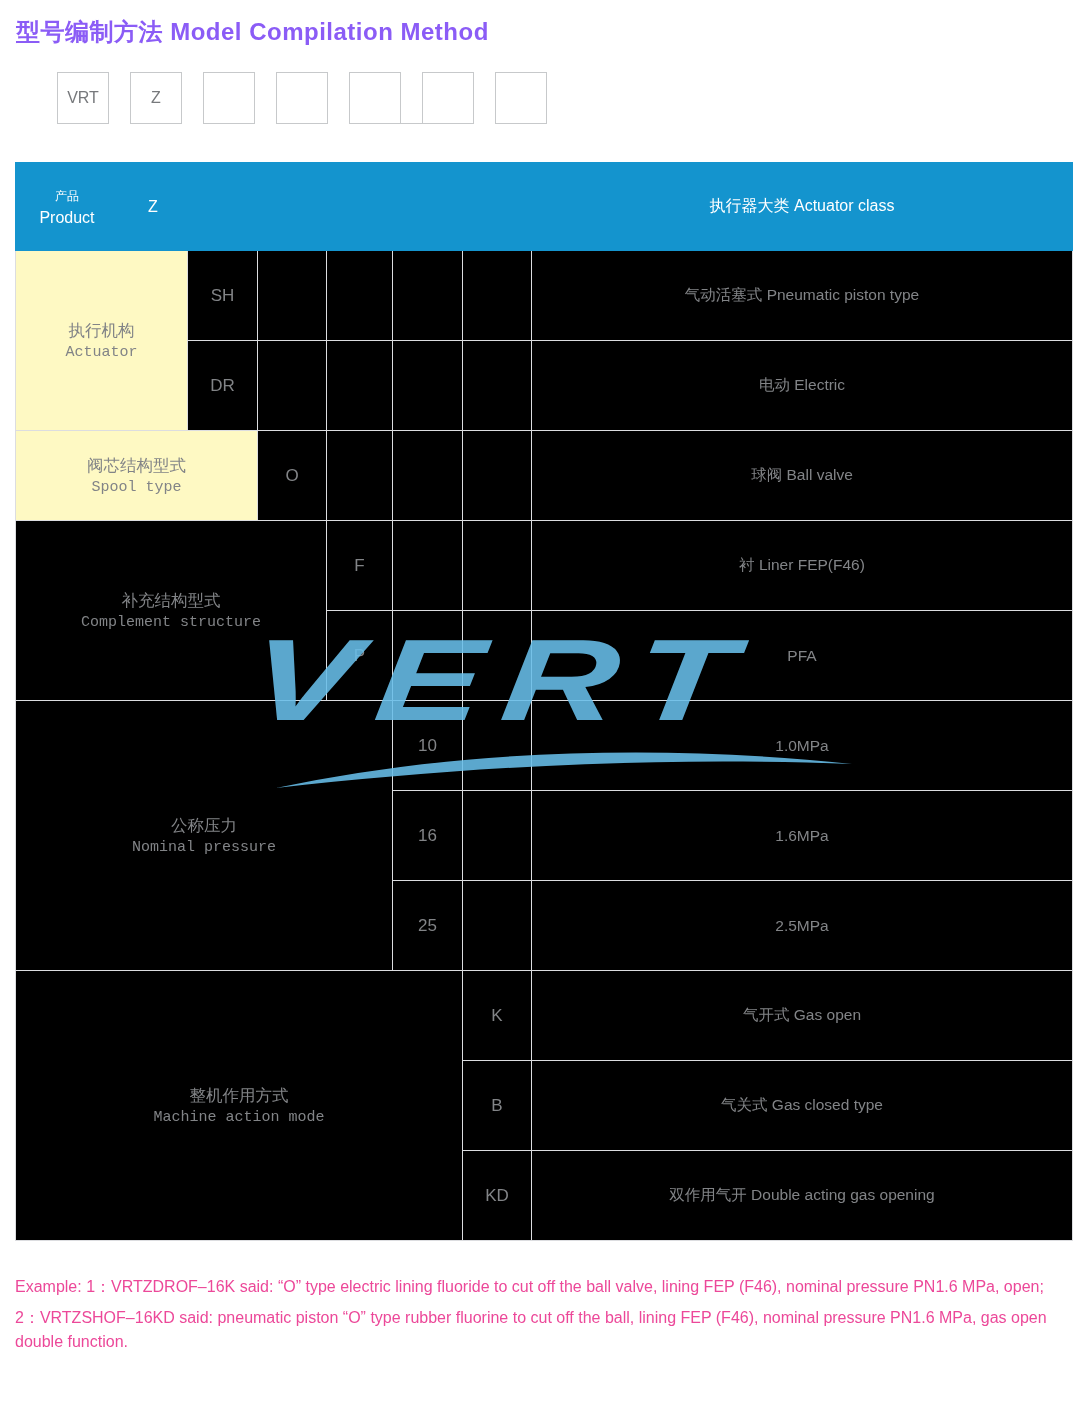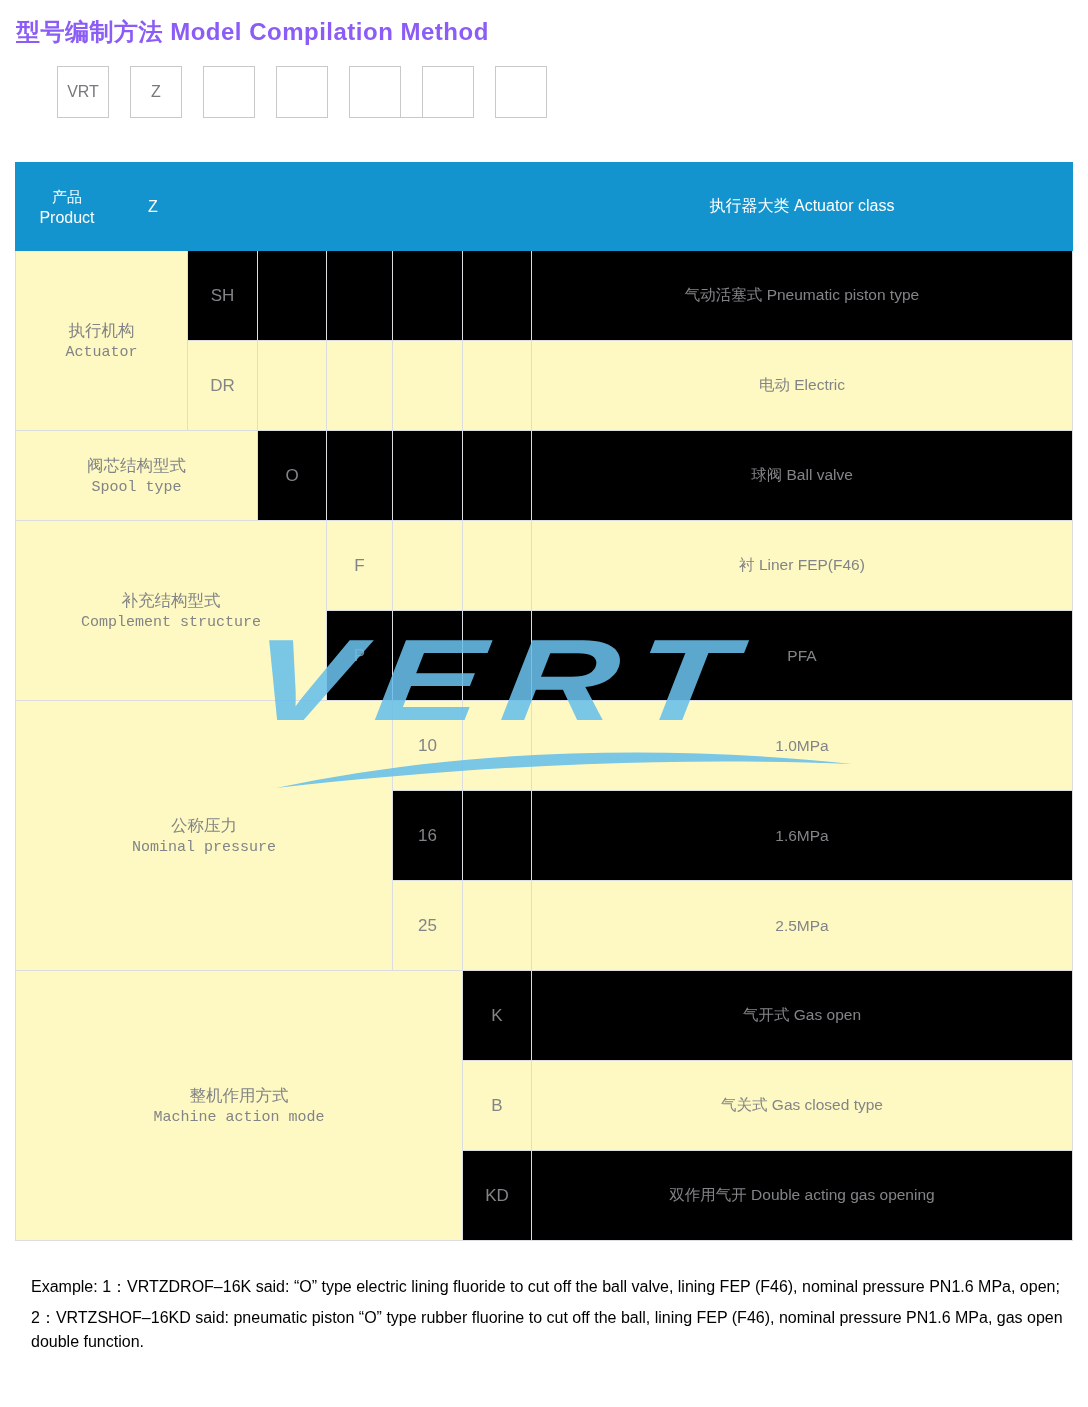--- a/index.html
+++ b/index.html
@@ -13,21 +13,21 @@
 
   
   .page-title {
     position: absolute; left: 16px; top: 16px;
     font-size: 24px; font-weight: bold; color: #8b5cf6;
     letter-spacing: 0.5px;
   }
 
   
   .code-boxes {
-    position: absolute; left: 57px; top: 66px;
+    position: absolute; left: 57px; top: 72px;
     display: flex; align-items: flex-end;
   }
   .mbox {
     width: 52px; height: 52px;
     border: 1px solid #c7c9cb; background: #fff;
     display: flex; align-items: center; justify-content: center;
     font-size: 16px; color: #77797c;
     margin-right: 21px;
   }
   .mbox.no-gap { margin-right: 0; }
@@ -46,27 +46,27 @@
     padding: 0;
   }
   .model-table thead tr { height: 88px; }
   .model-table thead th {
     background: #1494ce; color: #ffffff; font-weight: normal;
     border: 1px solid #1494ce;
     border-left: 1px solid #5db4dd;
     font-size: 16px;
   }
   .model-table thead th:first-child { border-left: 1px solid #1494ce; }
-  .model-table thead th .zh { font-size: 15px; line-height: 21px; }
+  .model-table thead th .zh { font-size: 12px; line-height: 21px; }
   .model-table thead th .en { font-size: 16px; line-height: 21px; }
   .model-table tbody tr { height: 90px; }
   .model-table tbody td { color: #828487; font-size: 15.5px; background: #000000; }
-  .model-table tbody tr.gray td { background: #fef9c3; }
+  .model-table tbody tr.gray td { background: #000000; }
   .model-table tbody td.labW { background: #fef9c3; }
-  .model-table tbody td.labG { background: #fef9c3; }
+  .model-table tbody td.labG { background: #000000; }
   .model-table td.code { font-size: 17px; }
   .seclabel .zh { font-size: 16.5px; line-height: 24px; }
   .seclabel .en { font-size: 15px;  line-height: 22px; font-family: Liberation Mono, monospace; }
 
   
   .wm-text {
     position: absolute; left: 258px; top: 622px;
     font-size: 116px; line-height: 1; font-weight: bold; font-style: italic;
     letter-spacing: 14px; color: #68bfea; opacity: 0.88;
     transform: skewX(-7deg) scaleX(1.38); transform-origin: left top;
@@ -74,21 +74,21 @@
   }
   .wm-swoosh {
     position: absolute; left: 276px; top: 740px;
     z-index: 6; pointer-events: none; opacity: 0.88;
   }
 
   
   .notes { position: absolute; left: 15px; top: 1268px; width: 1062px; }
   .notes .zh  { font-size: 17px; line-height: 33px; color: #636568; }
   .notes .zh2 { padding-left: 37px; }
-  .notes .en  { font-size: 16px; line-height: 24px; color: #000000; margin-top: 7px; margin-left: 16px; }
+  .notes .en  { font-size: 16px; line-height: 24px; color: #ec4899; margin-top: 7px; }
 </style>
 </head>
 <body>
 
 <div class="page-title">型号编制方法 Model Compilation Method</div>
 
 <div class="code-boxes">
   <div class="mbox">VRT</div>
   <div class="mbox">Z</div>
   <div class="mbox"></div>

